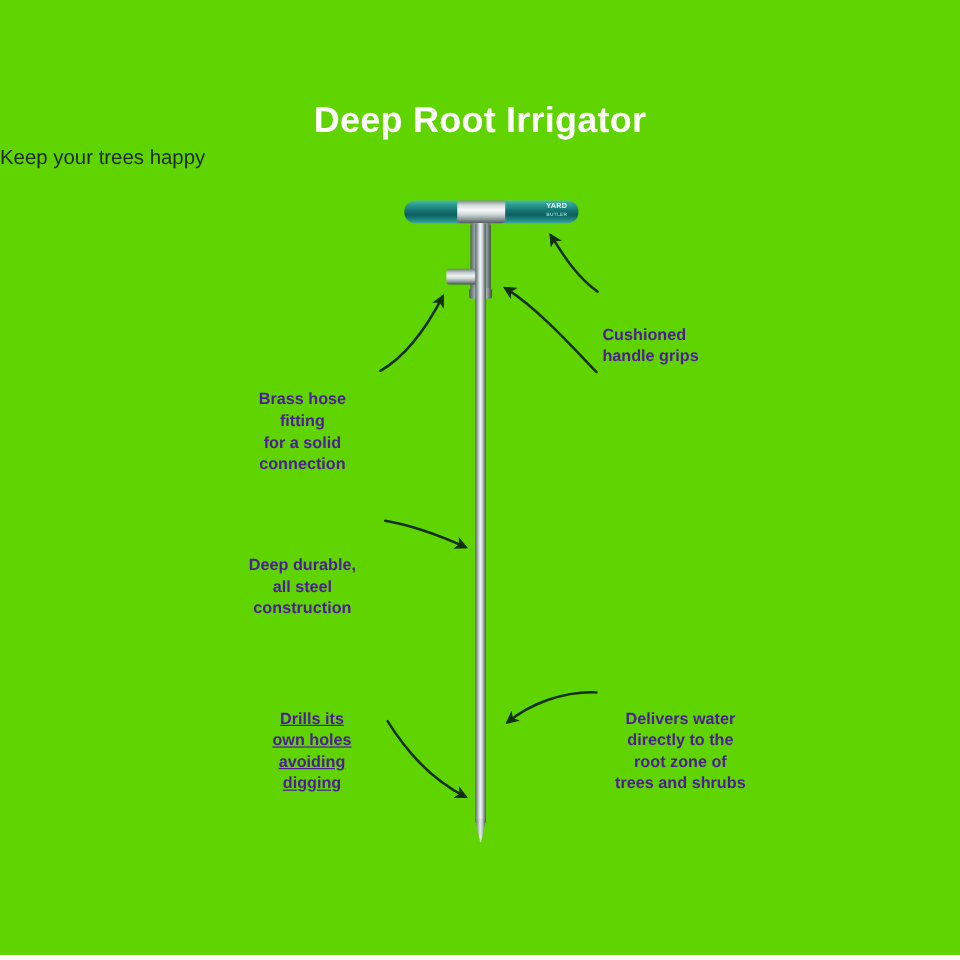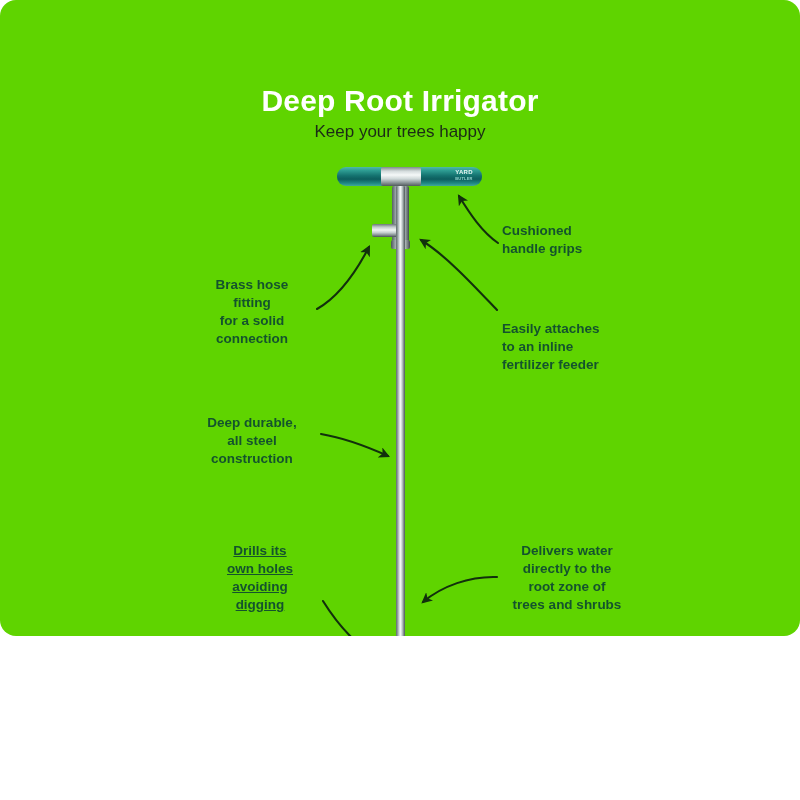--- a/index.html
+++ b/index.html
@@ -3,25 +3,24 @@
 <meta charset="utf-8">
 <style>
   html, body {
     margin: 0;
     padding: 0;
     background: #ffffff;
   }
   #infographic {
     position: relative;
     width: 800px;
-    height: 636px;
+    height: 796px;
     background: #5fd400;
     overflow: hidden;
     font-family: "Liberation Sans", sans-serif;
-    border-radius: 16px;
     -webkit-font-smoothing: antialiased;
   }
 
   
   #title {
     position: absolute;
     top: 84px;
     left: 0;
     width: 800px;
     text-align: center;
@@ -29,35 +28,36 @@
     font-size: 30px;
     font-weight: bold;
     letter-spacing: 0.2px;
     line-height: 34px;
   }
   #subtitle {
     position: absolute;
     top: 121px;
     left: 0;
     width: 800px;
-    text-align: center;
+    text-align: left;
     color: #1b2b16;
     font-size: 17px;
     font-weight: normal;
     line-height: 22px;
   }
 
   
   .callout {
     position: absolute;
-    color: #14532d;
+    color: #4c1d95;
     font-size: 13.5px;
     font-weight: bold;
     line-height: 18px;
     white-space: pre-line;
+    margin-top: 48px;
   }
   .callout.right { text-align: left; }
   .callout.left  { text-align: center; }
 
   #callout-grips      { left: 502px; top: 222px; width: 130px; }
   #callout-fertilizer { left: 502px; top: 320px; width: 130px; }
   #callout-brass      { left: 190px; top: 276px; width: 124px; }
   #callout-steel      { left: 190px; top: 414px; width: 124px; }
   #callout-drills     { left: 206px; top: 542px; width: 108px; text-decoration: underline; }
   #callout-delivers   { left: 502px; top: 542px; width: 130px; text-align: center; }
@@ -258,23 +258,20 @@
 
       <path d="M 323 601 C 341 630 364 652 388 664"></path>
 
       <path d="M 497 577 C 470 576 442 586 423 602"></path>
     </g>
   </svg>
 
   <div class="callout right" id="callout-grips">Cushioned
 handle grips</div>
 
-  <div class="callout right" id="callout-fertilizer">Easily attaches
-to an inline
-fertilizer feeder</div>
 
   <div class="callout left" id="callout-brass">Brass hose
 fitting
 for a solid
 connection</div>
 
   <div class="callout left" id="callout-steel">Deep durable,
 all steel
 construction</div>
 

